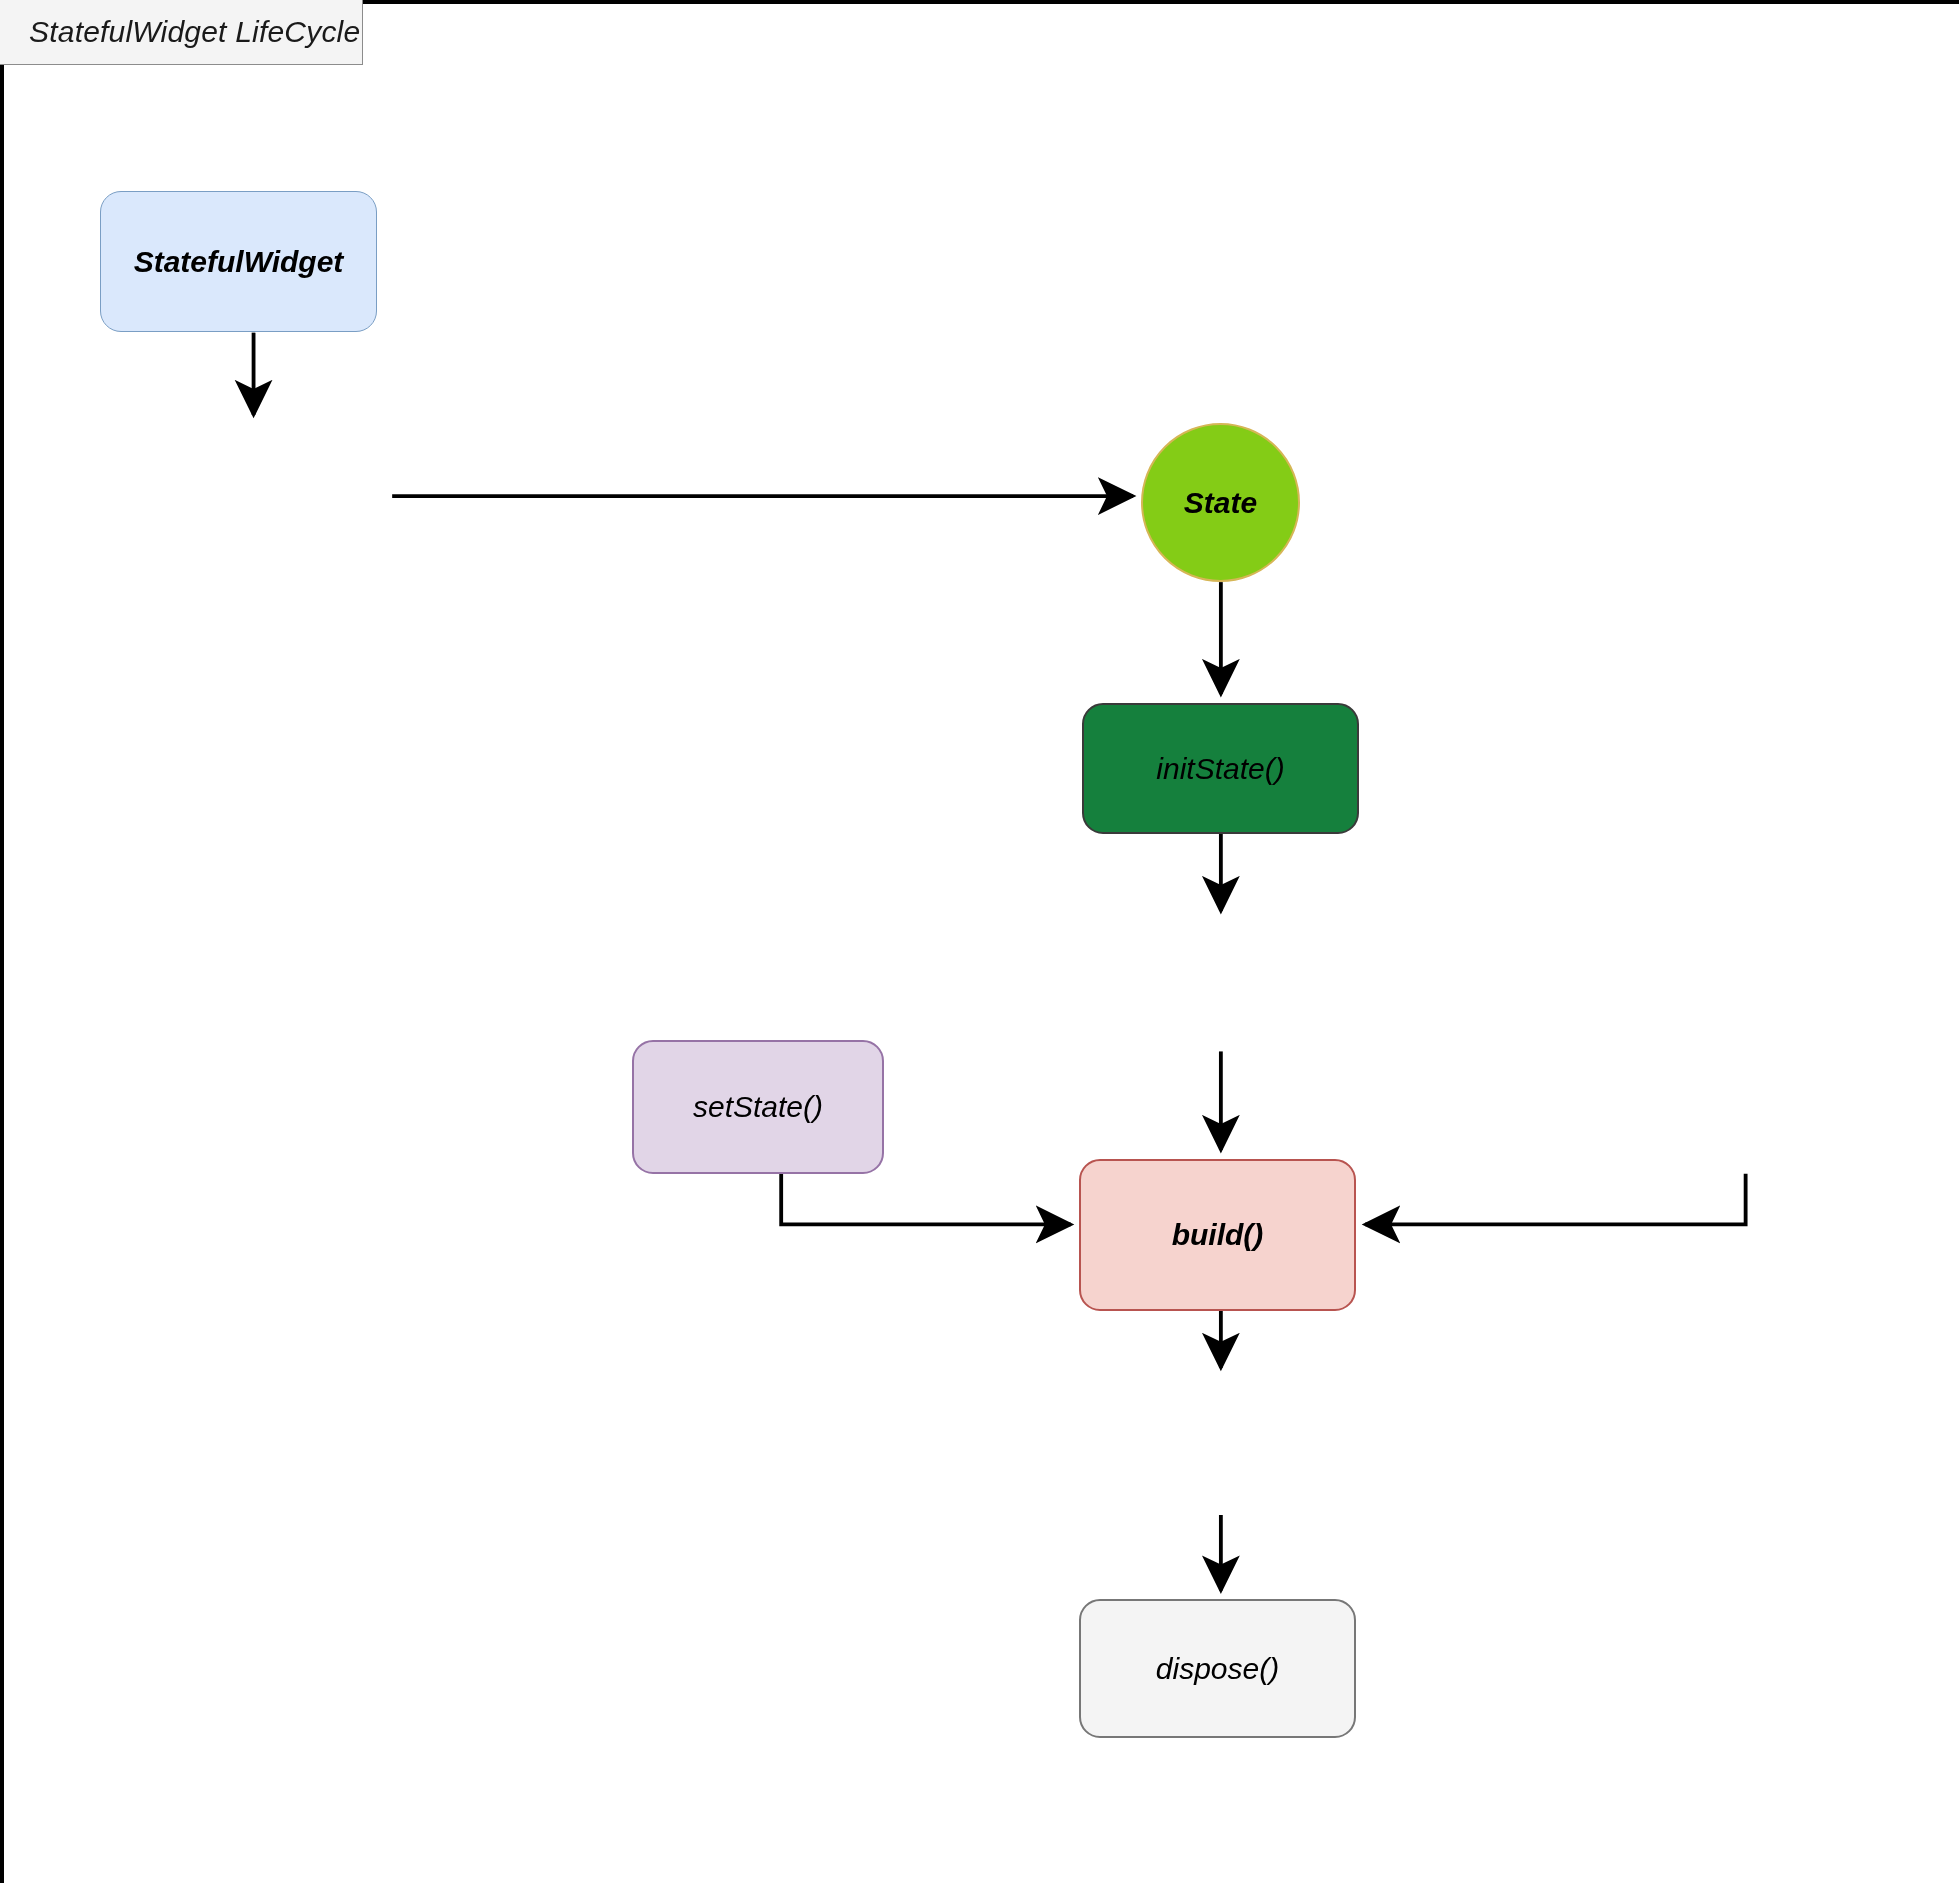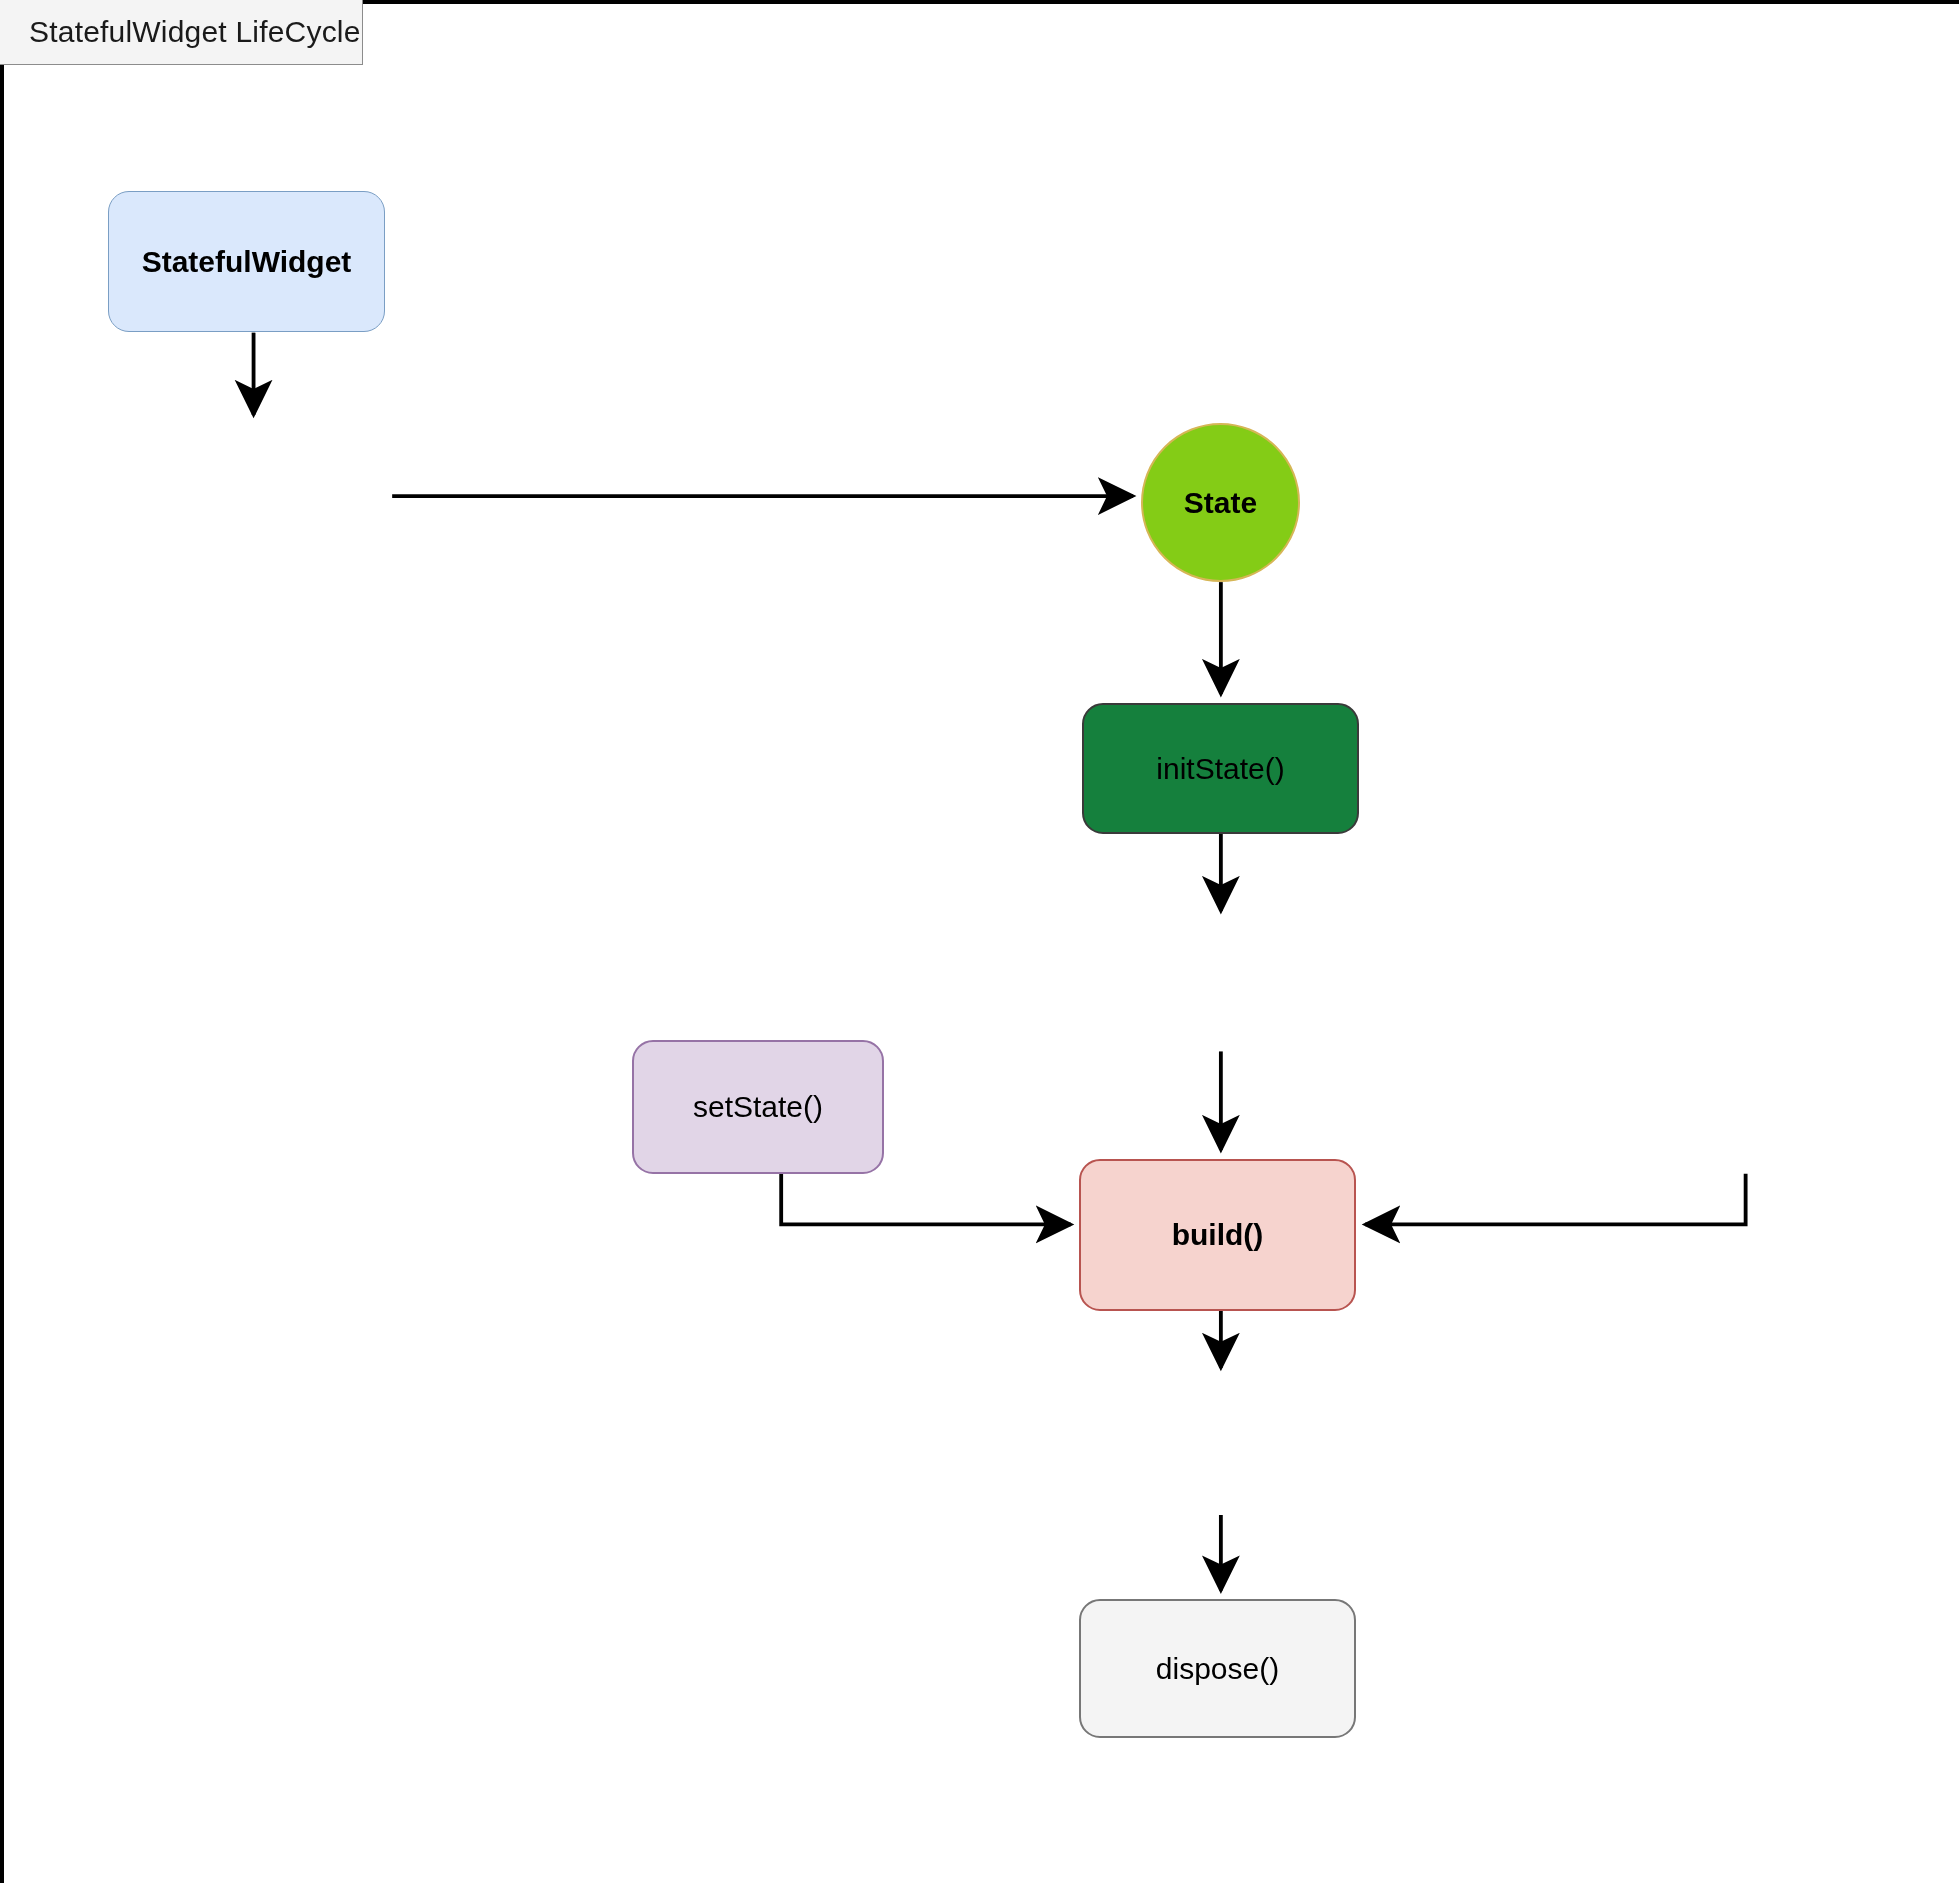--- a/index.html
+++ b/index.html
@@ -13,20 +13,21 @@
     font-family: "Liberation Sans", sans-serif;
     overflow: hidden;
   }
 
   
   #app {
     position: relative;
     width: 1960px;
     height: 1883px;
     background: #ffffff;
+    font-style: italic;
   }
   #title-tab {
     position: absolute;
     left: 0px;
     top: 0px;
     width: 363px;
     height: 65px;
     box-sizing: border-box;
     background: #f4f4f4;
     border: 1.9px solid #8c8c8c;
@@ -174,21 +175,21 @@
 
       <g>
         <path d="M 1277 1346 L 1277 1431" stroke="#000000" stroke-width="4" fill="none" marker-end="url(#arrow)"></path>
       </g>
 
       <g>
         <path d="M 1277 1585 L 1277 1664" stroke="#000000" stroke-width="4" fill="none" marker-end="url(#arrow)"></path>
       </g>
     </svg>
 
-    <div class="node rounded style-blue bold" style="left:108px; top:191px; width:277px; height:141px;">
+    <div class="node rounded style-blue bold" style="left:100px; top:191px; width:277px; height:141px;">
       <span>StatefulWidget</span>
     </div>
 
 
     <div class="node style-circle bold" style="left:1141px; top:423px; width:159px; height:159px;">
       <span>State</span>
     </div>
 
     <div class="node rounded style-ivory" style="left:1082px; top:703px; width:277px; height:131px;">
       <span>initState()</span>

